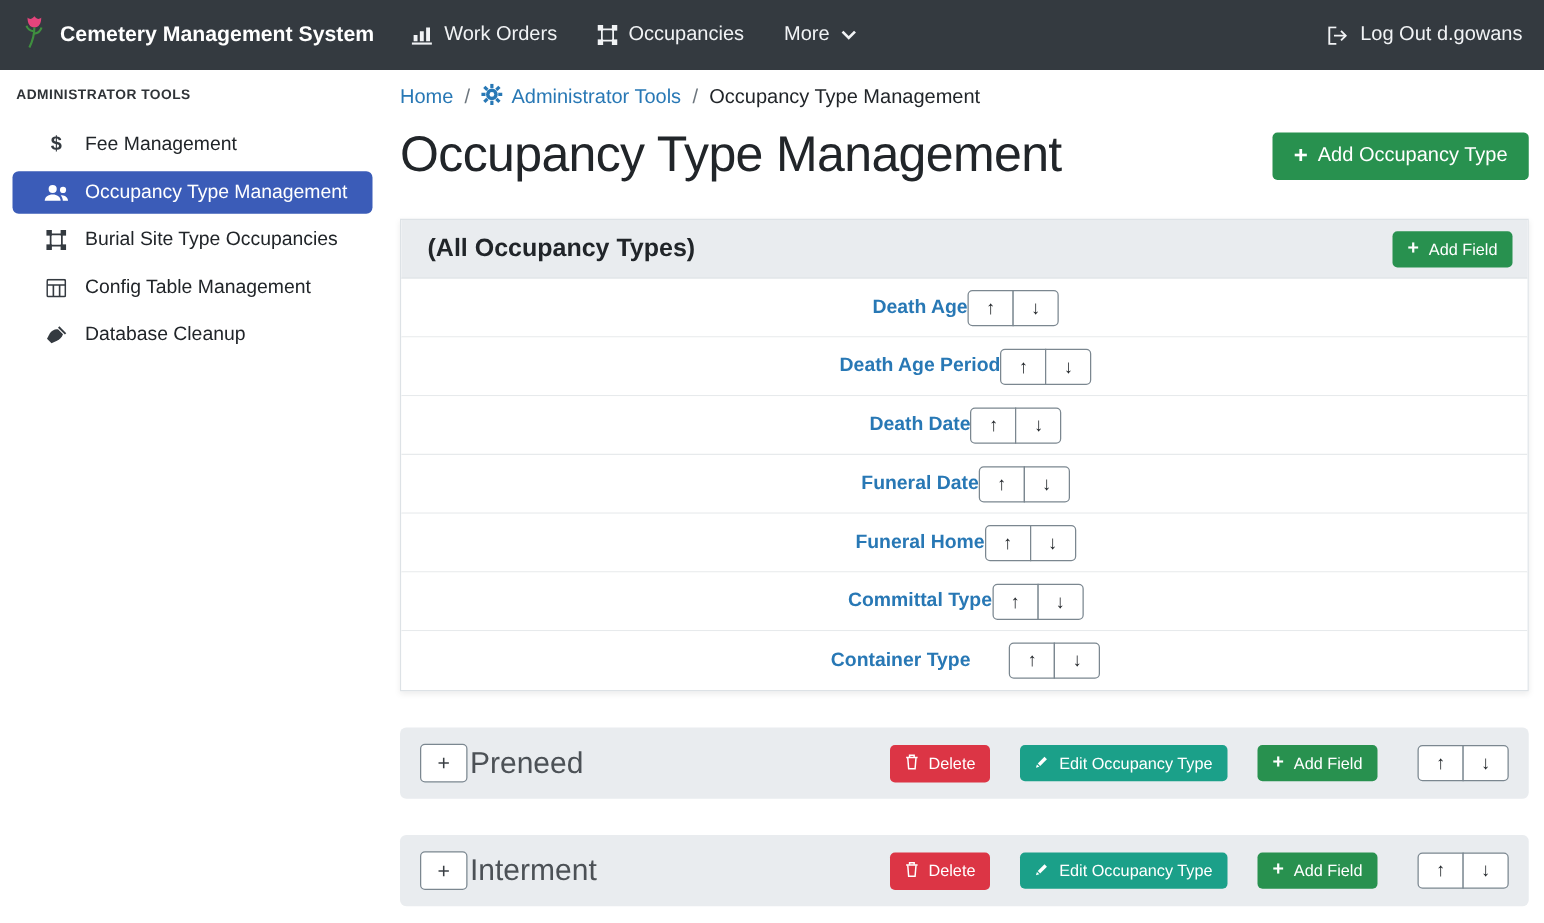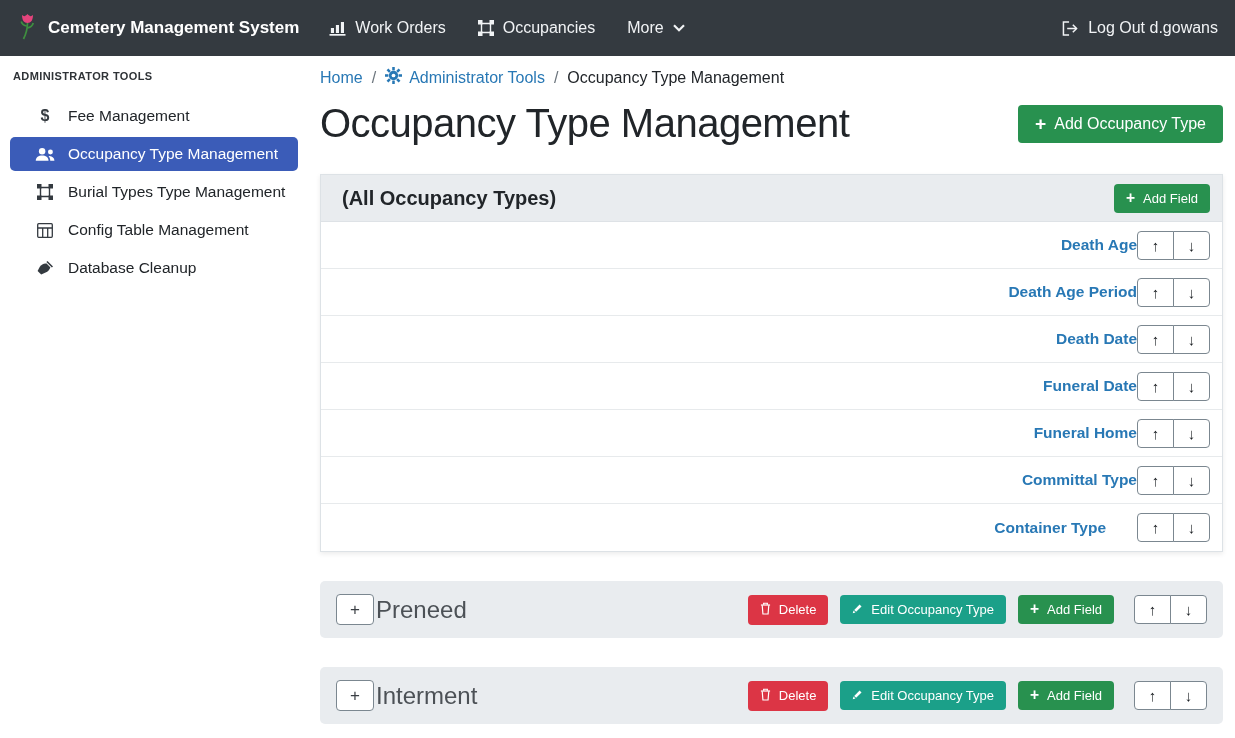--- a/index.html
+++ b/index.html
@@ -70,21 +70,21 @@
     box-shadow:0 2px 5px rgba(0,0,0,.08); overflow:hidden; background:#fff;
   }
   .card-head {
     background:#e9ecef; border-bottom:1px solid #dee2e6;
     padding:8px 12px 8px 21px; height:47px;
     display:flex; align-items:center; justify-content:space-between;
   }
   .card-title { font-size:20px; font-weight:600; color:#212529; }
 
   .field-row {
-    height:47px; display:flex; align-items:center; justify-content:flex-end;
+    height:47px; display:flex; align-items:center; justify-content:center;
     padding:0 12px 0 14px; border-bottom:1px solid #e7eaec; background:#fff;
   }
   .field-row:last-child { border-bottom:none;gap:31px; }
   .field-link { color:#2878b5; font-weight:700; font-size:15.5px; text-decoration:none; cursor:pointer; }
 
   .updown { display:inline-flex; }
   .ud-btn {
     width:37px; height:29px; background:#fff; border:1px solid #7b8790;
     color:#212529; font-size:15px; display:flex; align-items:center; justify-content:center;
     cursor:pointer; padding:0; font-family:inherit;
@@ -96,21 +96,21 @@
     margin-top:29px; background:#e9ecef; border-radius:5px;
     padding:13px 16px; display:flex; align-items:center;
   }
   .expand-btn {
     width:38px; height:31px; background:#fff; border:1px solid #7b8790;
     border-radius:4px; font-size:17px; font-weight:400; color:#3a3f44;
     cursor:pointer; display:flex; align-items:center; justify-content:center;
     padding:0; font-family:inherit;
   }
   .type-title { margin-left:2px; font-size:24px; font-weight:500; color:#4c5156; }
-  .bar-actions { margin-left:auto; display:flex; align-items:center; gap:12px; }
+  .bar-actions { margin-left:auto; display:flex; align-items:center; gap:24px; }
   .bar-actions .updown { margin-left:8px; }
 </style>
 </head>
 <body>
 
 <nav class="navbar">
   <div class="brand">
     <span>
       <svg width="21" height="27" viewBox="0 0 21 27">
         <path d="M5 2c0 5 2 8 5.5 8S16 7 16 2c-2 1.8-3.2 1.5-5.5-1C8.2 3.5 7 3.8 5 2z" fill="#e4447c"></path>
@@ -191,21 +191,21 @@
   <div class="side-item">
     <span class="si">
       <svg width="16" height="16" viewBox="0 0 16 16" fill="currentColor">
         <path d="M3.5 3.5h9v9h-9z" fill="none" stroke="currentColor" stroke-width="1.4"></path>
         <rect x="0" y="0" width="4.5" height="4.5"></rect>
         <rect x="11.5" y="0" width="4.5" height="4.5"></rect>
         <rect x="0" y="11.5" width="4.5" height="4.5"></rect>
         <rect x="11.5" y="11.5" width="4.5" height="4.5"></rect>
       </svg>
     </span>
-    <span>Burial Types Type Management</span>
+    <span>Burial Site Type Occupancies</span>
   </div>
 
   <div class="side-item">
     <span class="si">
       <svg width="16" height="15" viewBox="0 0 16 15" fill="none" stroke="currentColor" stroke-width="1.3">
         <rect x="0.7" y="0.7" width="14.6" height="13.6" rx="1"></rect>
         <path d="M0.7 5h14.6M5.7 5v9.3M10.7 5v9.3"></path>
       </svg>
     </span>
     <span>Config Table Management</span>

